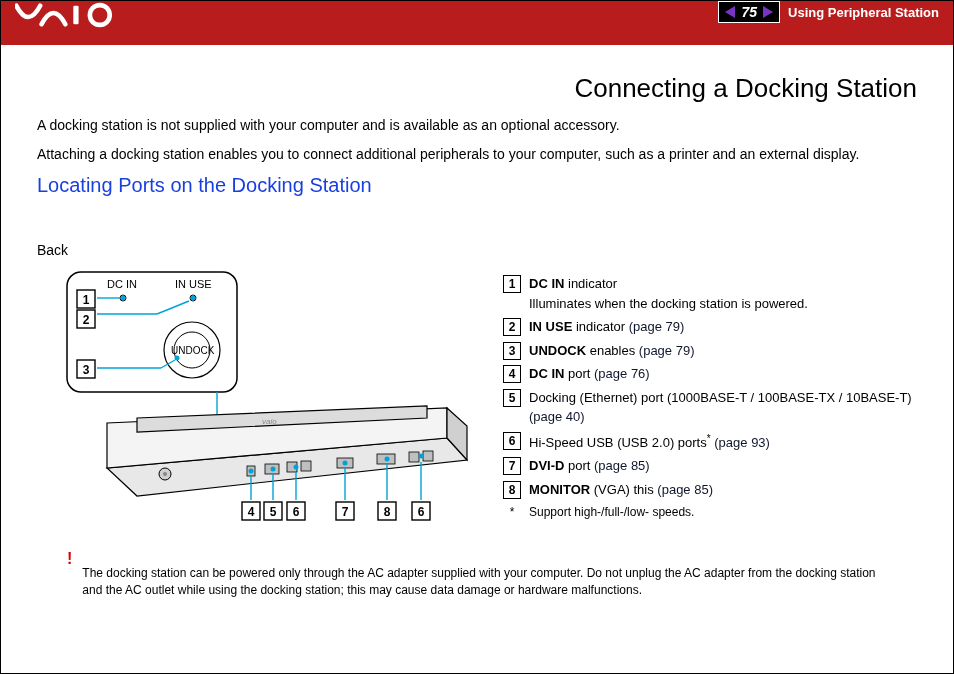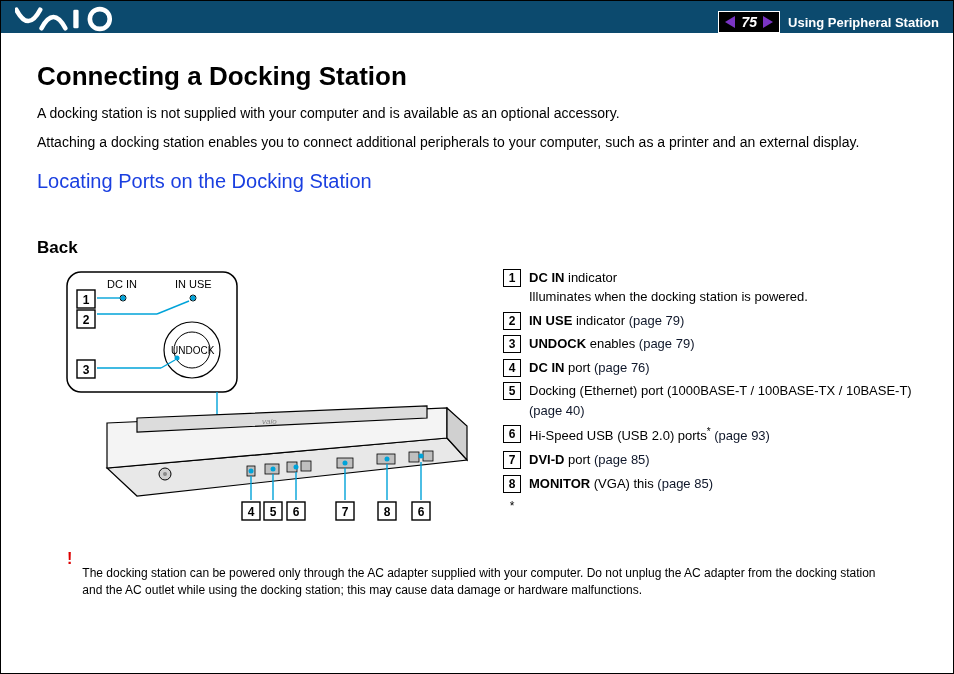--- a/index.html
+++ b/index.html
@@ -1,37 +1,37 @@
 <!DOCTYPE html>
 <html><head>
 <meta charset="utf-8">
 <style>
   * { box-sizing: border-box; margin: 0; padding: 0; }
   html, body { width: 954px; height: 674px; font-family: Arial, Helvetica, sans-serif; background: #fff; color: #000; }
   .page { width: 954px; height: 674px; border: 1px solid #000; position: relative; }
 
   
-  .topbar { height: 32px; background: #0c4a6e; color: #fff; display: flex; align-items: flex-end; justify-content: space-between; padding: 0 14px; }
+  .topbar { height: 44px; background: #b91c1c; color: #fff; display: flex; align-items: flex-start; justify-content: space-between; padding: 0 14px; }
   .logo { width: 106px; height: 28px; display: flex; align-items: center; }
   .top-right { display: flex; align-items: center; gap: 8px; font-size: 12px; }
   .pagebox { background: #000; border: 1px solid #fff; display: flex; align-items: center; gap: 6px; padding: 2px 6px; }
   .arrow { width: 0; height: 0; border-top: 6px solid transparent; border-bottom: 6px solid transparent; }
   .arrow-left { border-right: 10px solid #7a34c4; }
   .arrow-right { border-left: 10px solid #7a34c4; }
   .pgnum { font-weight: bold; font-style: italic; font-size: 14px; }
   .section-title { font-weight: bold; font-size: 13px; }
 
   
   .body { padding: 28px 36px 10px 36px; }
-  h1 { font-size: 26px; font-weight: 700; margin-bottom: 12px; }
+  h1 { font-size: 26px; font-weight: 400; margin-bottom: 12px; text-align: right; }
   p.body-text { font-size: 14px; line-height: 1.35; margin-bottom: 10px; }
-  h2.blue { color: #1a3fe0; font-size: 20px; font-weight: 400; margin-top: 18px; margin-bottom: 10px; }
-  h3.sub { font-size: 17px; font-weight: 700; margin-bottom: 10px; margin-top: 45px; }
-
-  .two-col { display: flex; gap: 26px; align-items: flex-start; }
+  h2.blue { color: #1a3fe0; font-size: 20px; font-weight: 400; margin-top: 10px; margin-bottom: 10px; }
+  h3.sub { font-size: 14px; font-weight: 400; margin-bottom: 10px; margin-top: 45px; }
+
+  .two-col { display: flex; gap: 26px; align-items: center; }
 
   
   .diagram { flex: 0 0 440px; position: relative; height: 260px; }
 
   
   .legend { flex: 1; font-size: 13px; line-height: 1.5; }
   .legend-row { display: flex; align-items: flex-start; gap: 8px; margin-bottom: 4px; }
   .numbox { flex: 0 0 18px; width: 18px; height: 18px; border: 1.4px solid #000; display: flex; align-items: center; justify-content: center; font-weight: bold; font-size: 12px; margin-top: 1px; }
   .legend-text { flex: 1; }
   .legend-text b { font-weight: bold; }
@@ -229,20 +229,21 @@
 
         <div class="legend-row">
           <div class="numbox">8</div>
           <div class="legend-text">
             <b>MONITOR</b><span> (VGA) this </span><a class="ref" href="#">(page 85)</a>
           </div>
         </div>
 
         <div class="footnote-row">
           <div class="star">*</div>
+          <div>Support high-/full-/low- speeds.</div>
         </div>
       </div>
     </div>
 
     <div class="warn">
       <div class="mark">!</div>
       <div class="txt">The docking station can be powered only through the AC adapter supplied with your computer. Do not unplug the AC adapter from the docking station and the AC outlet while using the docking station; this may cause data damage or hardware malfunctions.</div>
     </div>
 
   </div>

